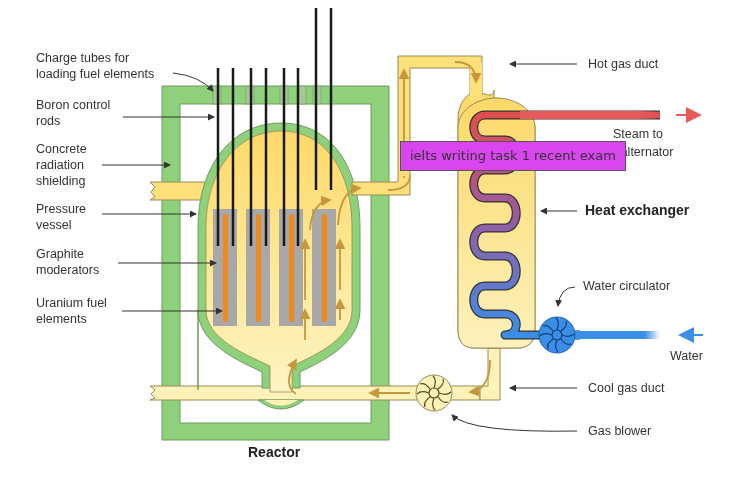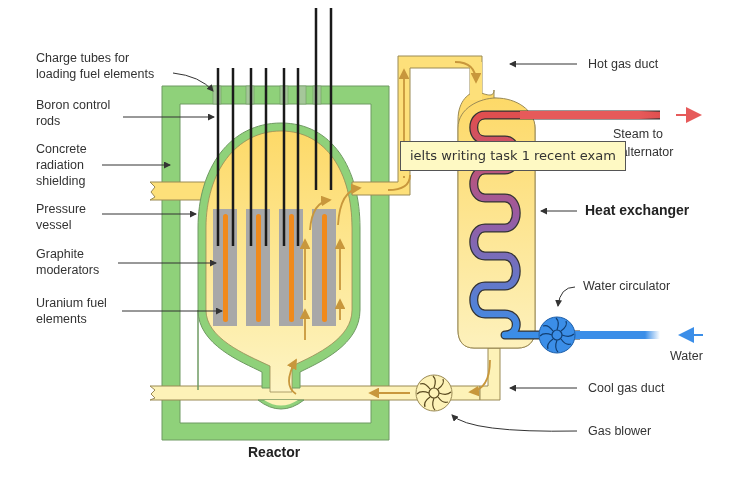--- a/index.html
+++ b/index.html
@@ -2,21 +2,21 @@
 <html><head>
   <meta charset="utf-8">
   <style>
     html, body { margin: 0; padding: 0; background: #ffffff; }
     body { width: 733px; height: 477px; position: relative; overflow: hidden;
            font-family: "Liberation Sans", sans-serif; }
     #diagram { position: absolute; left: 0; top: 0; }
     .lbl { font-family: "Liberation Sans", sans-serif; font-size: 12.5px; fill: #333333; }
     .lbl-bold { font-family: "Liberation Sans", sans-serif; font-size: 14px; font-weight: bold; fill: #222222; }
     .tooltip { position: absolute; left: 400px; top: 141px; width: 226px; height: 30px;
-               background: #fef9c3; border: 1px solid #555555; box-sizing: border-box;
+               background: #d946ef; border: 1px solid #555555; box-sizing: border-box;
                font-family: "DejaVu Sans", sans-serif; font-size: 13px; color: #333333;
                padding: 6px 0 0 9px; white-space: nowrap; }
   </style>
 </head>
 <body>
 
 <svg id="diagram" width="733" height="477" viewBox="0 0 733 477">
   <defs>
     <linearGradient id="vesselGrad" x1="0" y1="0" x2="0" y2="1">
       <stop offset="0" stop-color="#fdd968"></stop>

